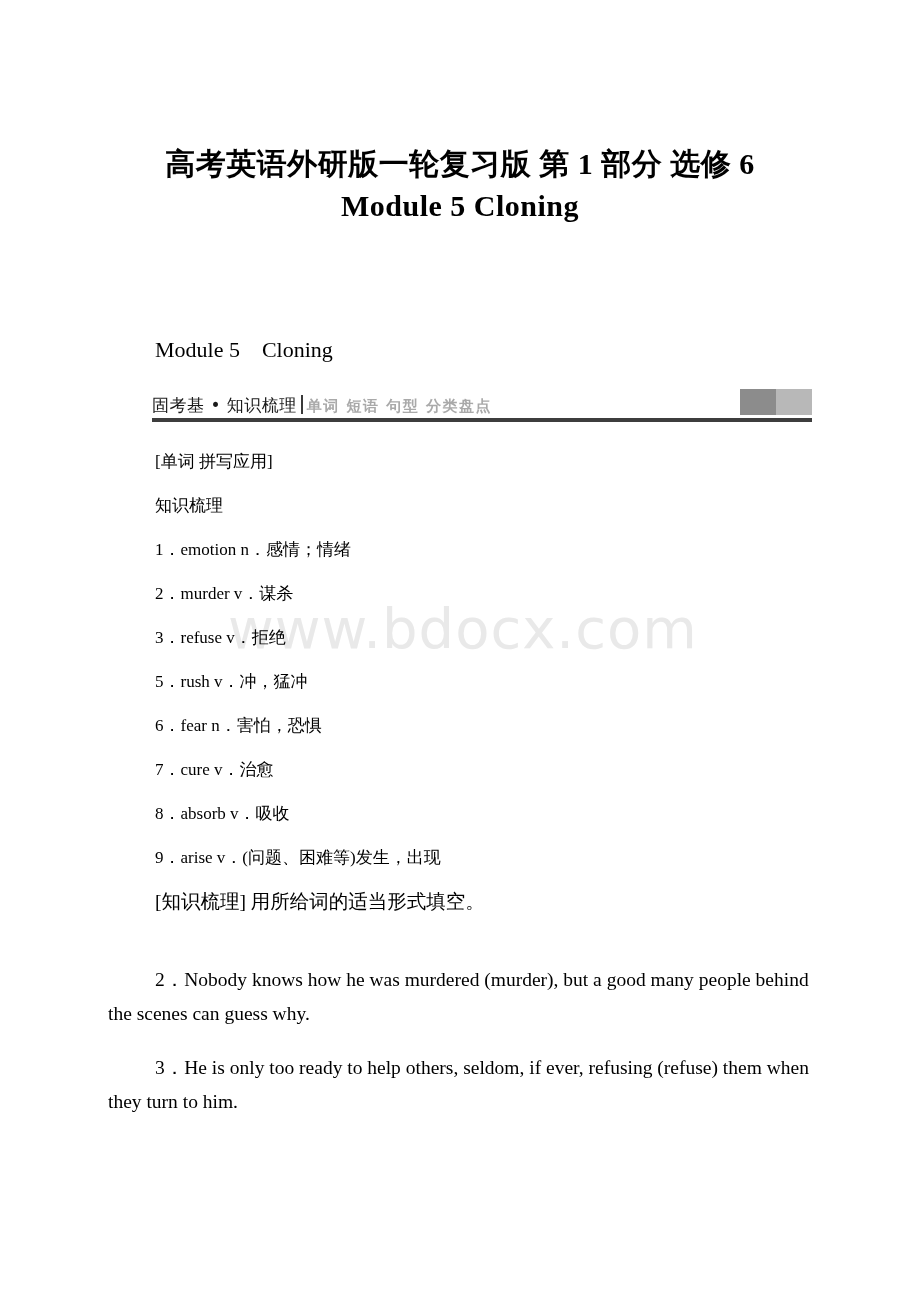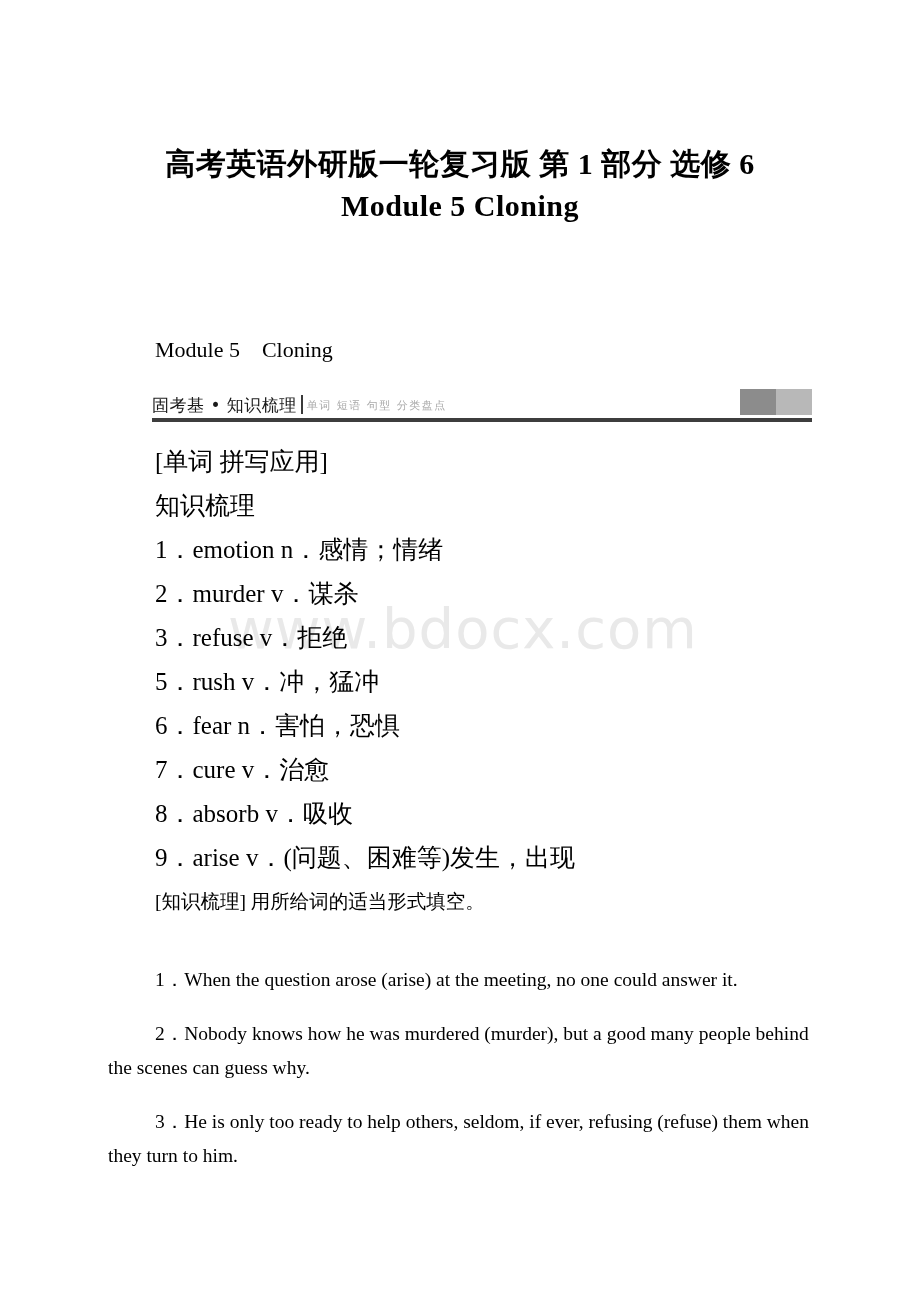--- a/index.html
+++ b/index.html
@@ -92,26 +92,27 @@
   }
   .banner-divider {
     width: 2px;
     height: 19px;
     background: #3a3a3a;
     margin: 0 4px 1px 4px;
     flex: 0 0 auto;
   }
   .banner-sub {
     font-family: "DejaVu Sans", "Liberation Sans", sans-serif;
-    font-size: 11px;
+    font-size: 15px;
     color: #a9a9a9;
     letter-spacing: 1.5px;
     line-height: 14px;
     white-space: nowrap;
     padding-bottom: 2px;
+    font-weight: bold;
   }
   .banner-spacer { flex: 1 1 auto; }
   .blk-dark {
     width: 36px;
     height: 26px;
     background: #8c8c8c;
     flex: 0 0 auto;
   }
   .blk-light {
     width: 36px;
@@ -128,21 +129,21 @@
 
   
   .body-block {
     position: absolute;
     left: 108px;
     top: 440px;
     width: 712px;
   }
   .para {
     margin: 0;
-    font-size: 25px;
+    font-size: 17px;
     line-height: 44px;
     text-indent: 47px;
     white-space: nowrap;
   }
   .para.sub {
     text-indent: 47px;
   }
 
   .exercise-head {
     margin: 0;
@@ -203,19 +204,18 @@
       <p class="para">3．refuse v．拒绝</p>
       <p class="para">5．rush v．冲，猛冲</p>
       <p class="para">6．fear n．害怕，恐惧</p>
       <p class="para">7．cure v．治愈</p>
       <p class="para">8．absorb v．吸收</p>
       <p class="para">9．arise  v．(问题、困难等)发生，出现</p>
       <p class="exercise-head">[知识梳理]    用所给词的适当形式填空。</p>
     </div>
 
     <div class="ex-block">
-      <p class="ex-para">1．When the question arose (arise) at the meeting, no one could answer it.</p>
       <p class="ex-para">2．Nobody knows how he was murdered (murder), but a good many people behind the scenes can guess why.</p>
       <p class="ex-para">3．He is only too ready to help others, seldom, if ever, refusing (refuse) them when they turn to him.</p>
     </div>
 
   </div>
 </div>
 
 </body></html>

